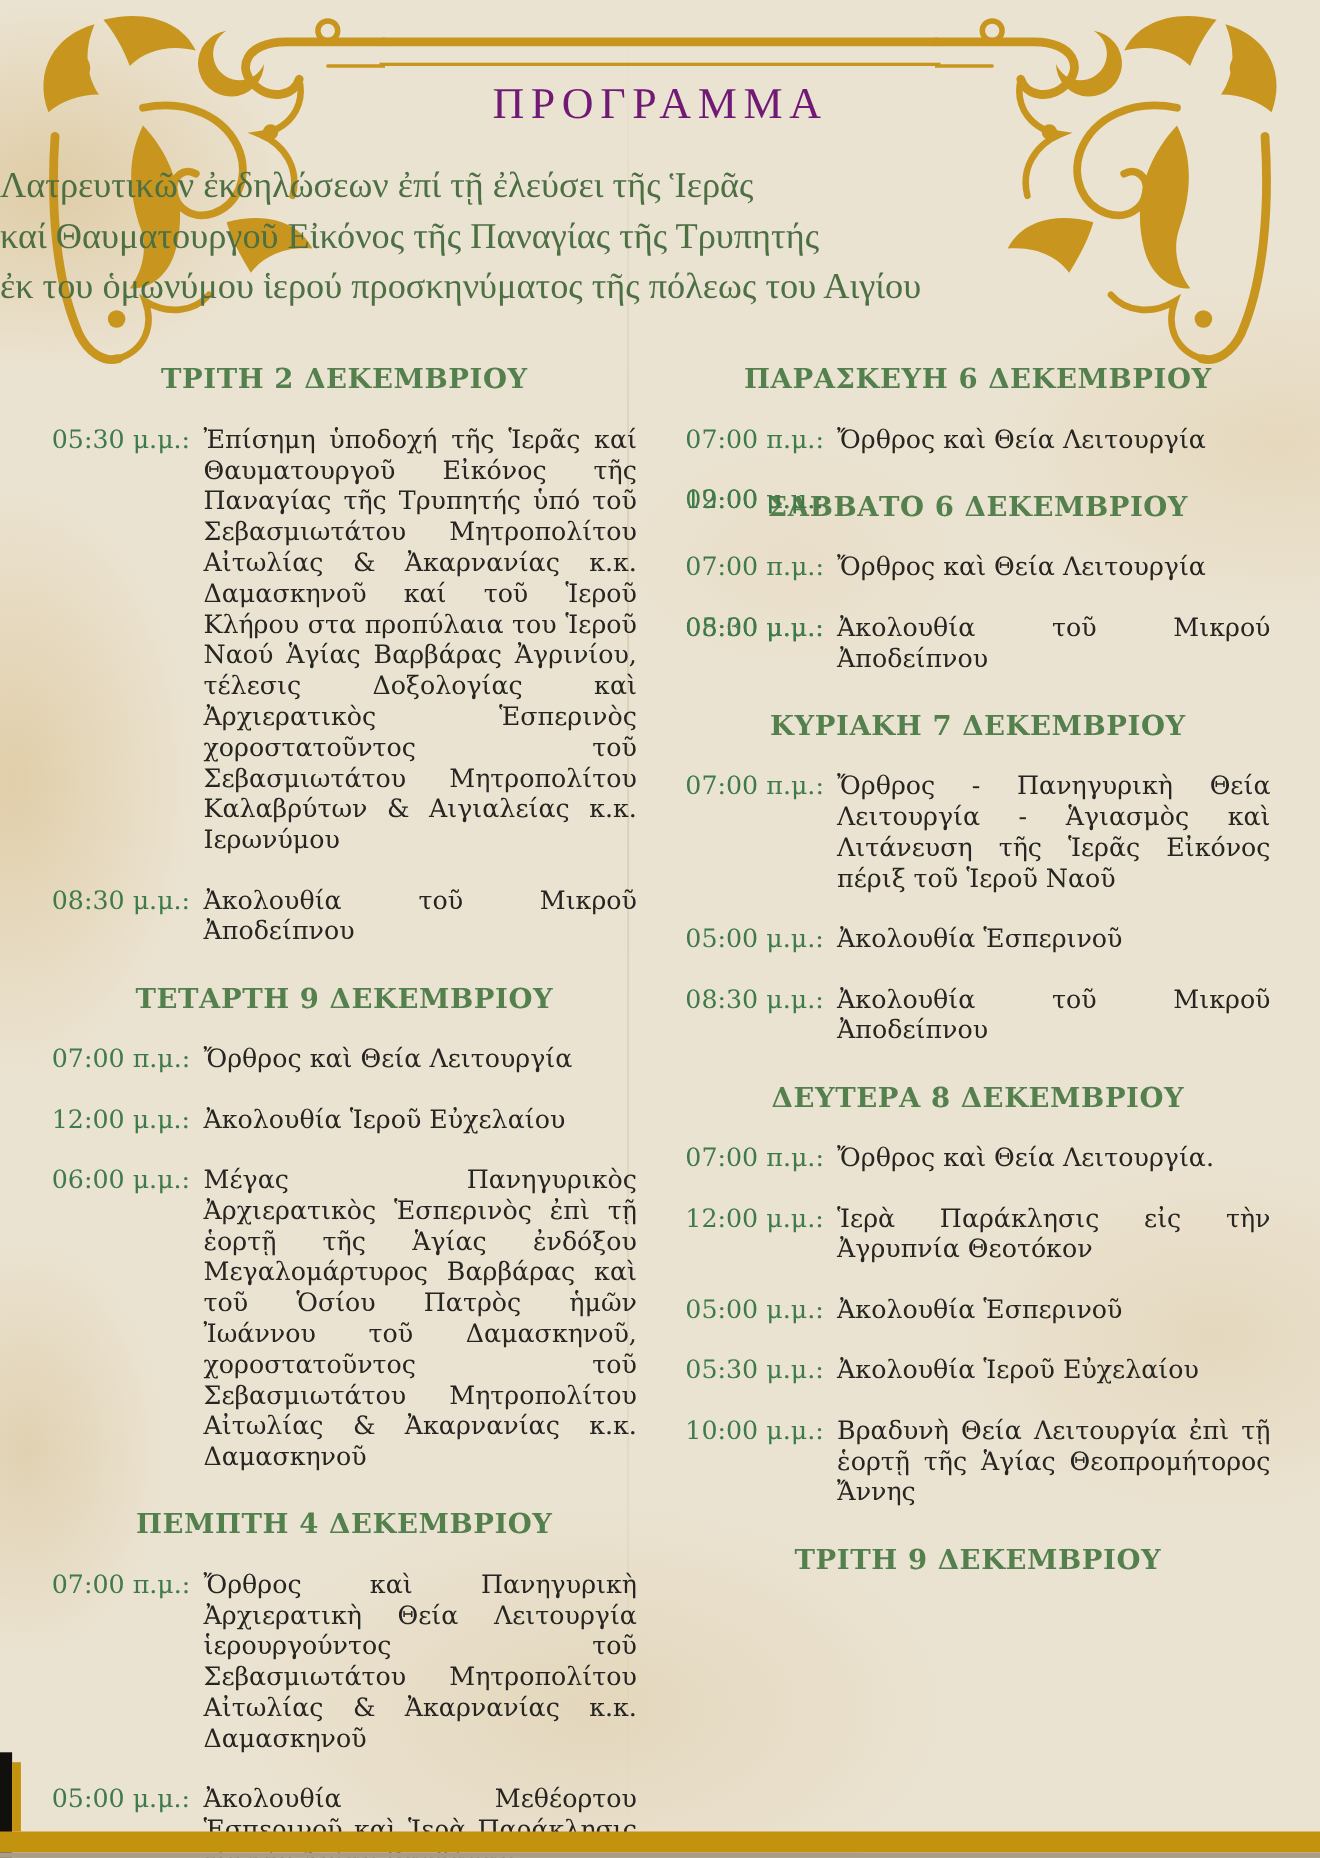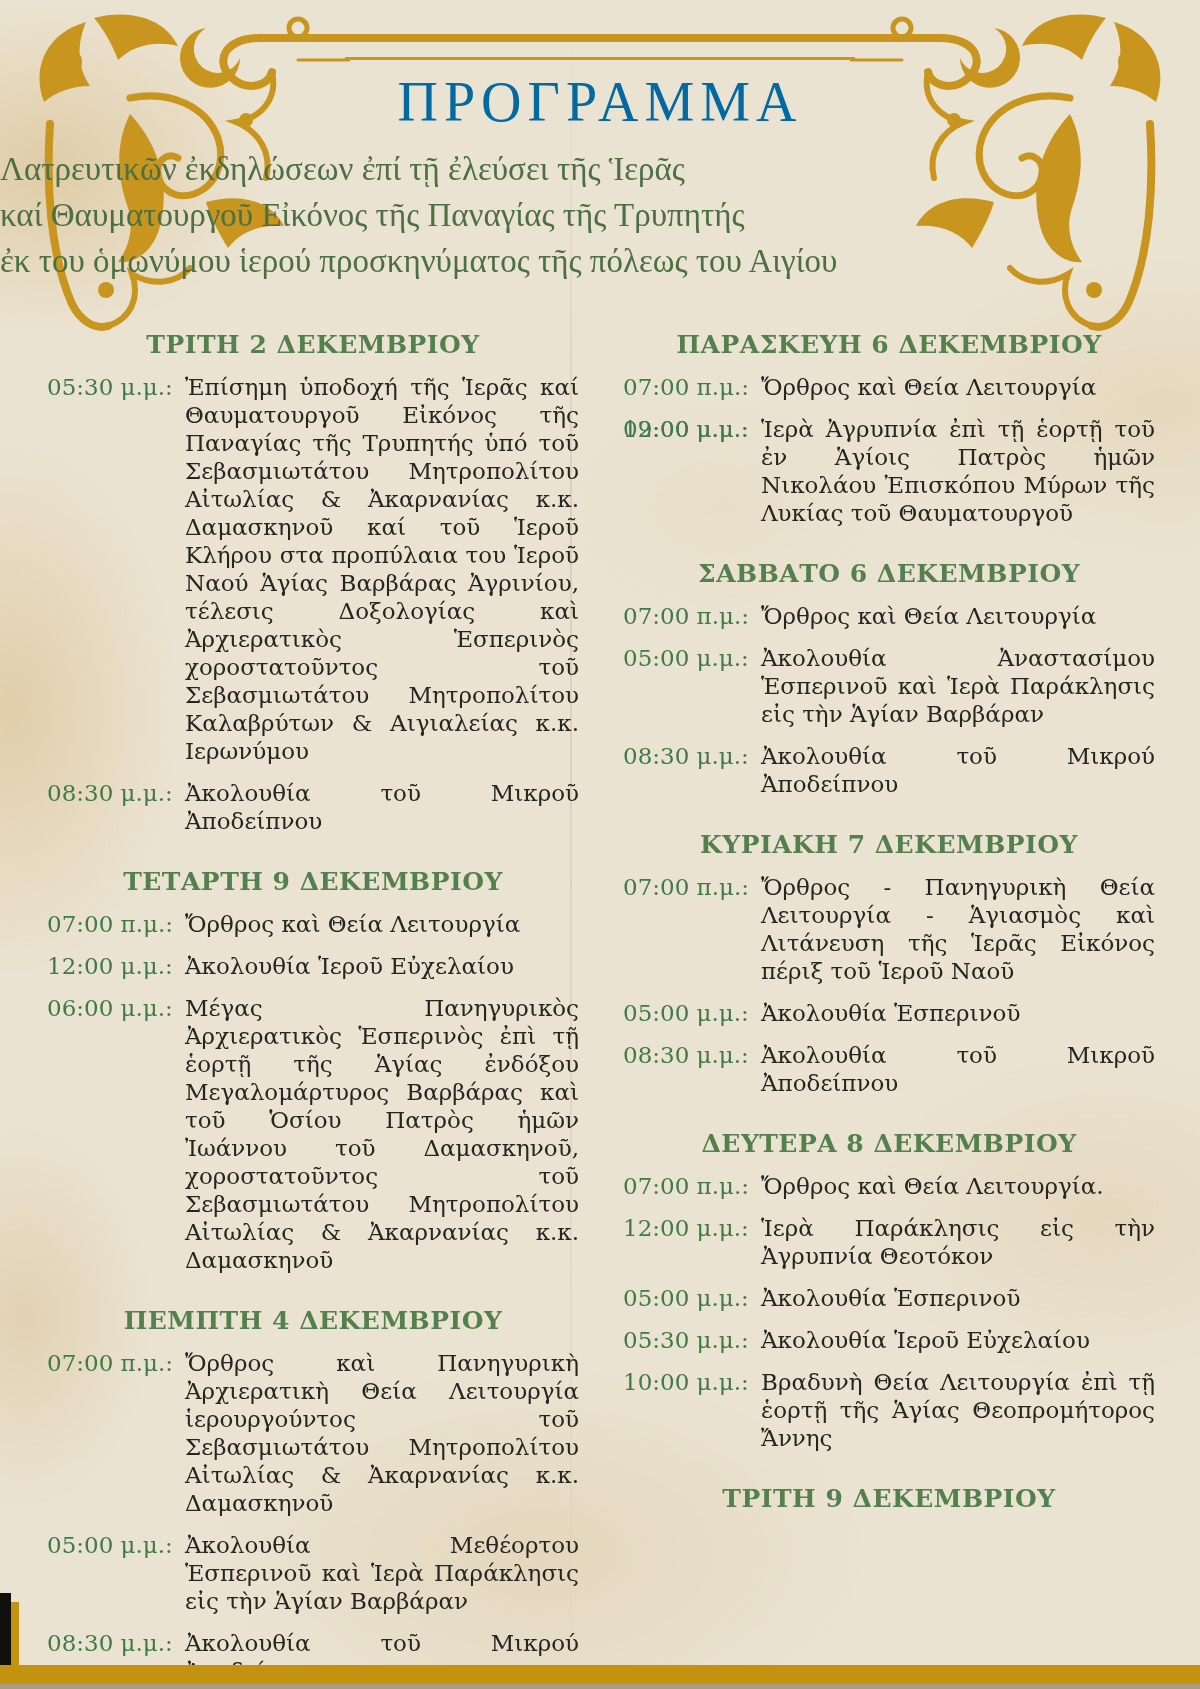--- a/index.html
+++ b/index.html
@@ -24,30 +24,30 @@
   .corner.right{right:10px;transform:scaleX(-1);}
   .rule{position:absolute;background:#c8961e;}
   .rule-thick{top:34px;left:345px;right:345px;height:8px;border-radius:4px;}
   .rule-thin{top:57px;left:345px;right:345px;height:3px;}
   .bottom-bar{position:absolute;left:0;right:0;top:1665px;height:19px;background:#c3920e;}
   .bottom-strip{position:absolute;left:0;right:0;top:1684px;height:5px;background:#a99e85;}
   .edge-dark{position:absolute;left:0;top:1593px;width:11px;height:96px;background:#12100c;}
   .edge-gold{position:absolute;left:11px;top:1602px;width:8px;height:63px;background:#c3920e;}
   
   .title{position:absolute;top:70px;left:0;width:100%;text-align:center;
-    font-family:"Liberation Serif",serif;font-size:56px;letter-spacing:6px;color:#0369a1;}
+    font-family:"Liberation Serif",serif;font-size:40px;letter-spacing:6px;color:#701a75;}
   .subtitle{position:absolute;top:146px;left:0;width:100%;text-align:left;
     font-family:"Liberation Serif",serif;font-size:33px;line-height:46px;color:#4c7043;}
   
   .content{position:absolute;left:47px;top:298px;width:1108px;display:flex;gap:44px;}
   .col{width:532px;}
   .day{ text-align:center;color:#53804d;font-weight:bold;font-size:25px;
     letter-spacing:.5px;margin:32px 0 6px;}
   .col .day:first-child{}
-  .event{position:relative;padding-left:138px;margin-top:14px;
+  .event{position:relative;padding-left:138px;margin-top:27px;
     text-align:justify;font-size:23px;line-height:28px;color:#262521;}
   .event .time{position:absolute;left:0;top:0;color:#3f7b49;white-space:nowrap;}
 </style>
 </head>
 <body>
 
 <div class="crease"></div>
 
 <svg class="corner left" viewBox="0 0 340 350" aria-hidden="true">
   <g fill="none" stroke="#c8961e" stroke-linecap="round">
@@ -108,24 +108,24 @@
       <div class="event"><span class="time">06:00 μ.μ.:</span><span>Μέγας Πανηγυρικὸς Ἀρχιερατικὸς Ἑσπερινὸς ἐπὶ τῇ ἑορτῇ τῆς Ἁγίας ἐνδόξου Μεγαλομάρτυρος Βαρβάρας καὶ τοῦ Ὁσίου Πατρὸς ἡμῶν Ἰωάννου τοῦ Δαμασκηνοῦ, χοροστατοῦντος τοῦ Σεβασμιωτάτου Μητροπολίτου Αἰτωλίας &amp; Ἀκαρνανίας κ.κ. Δαμασκηνοῦ</span></div>
       <div class="day">ΠΕΜΠΤΗ 4 ΔΕΚΕΜΒΡΙΟΥ</div>
       <div class="event"><span class="time">07:00 π.μ.:</span><span>Ὄρθρος καὶ Πανηγυρικὴ Ἀρχιερατικὴ Θεία Λειτουργία ἱερουργούντος τοῦ Σεβασμιωτάτου Μητροπολίτου Αἰτωλίας &amp; Ἀκαρνανίας κ.κ. Δαμασκηνοῦ</span></div>
       <div class="event"><span class="time">05:00 μ.μ.:</span><span>Ἀκολουθία Μεθέορτου Ἑσπερινοῦ καὶ Ἱερὰ Παράκλησις εἰς τὴν Ἁγίαν Βαρβάραν</span></div>
       <div class="event"><span class="time">08:30 μ.μ.:</span><span>Ἀκολουθία τοῦ Μικρού Ἀποδείπνου</span></div>
     </div>
   <div class="col" id="col-right">
       <div class="day">ΠΑΡΑΣΚΕΥΗ 6 ΔΕΚΕΜΒΡΙΟΥ</div>
       <div class="event"><span class="time">07:00 π.μ.:</span><span>Ὄρθρος καὶ Θεία Λειτουργία</span></div>
       <div class="event"><span class="time">12:00 μ.μ.:</span></div>
-      <div class="event"><span class="time">09:00 μ.μ.:</span><span>Ἱερὰ Ἀγρυπνία ἐπὶ τῇ ἑορτῇ τοῦ ἐν Ἁγίοις Πατρὸς ἡμῶν Νικολάου Ἐπισκόπου Μύρων τῆς Λυκίας τοῦ Θαυματουργοῦ</span></div>
+      <div class="event"><span class="time">09:00 μ.μ.:</span></div>
       <div class="day">ΣΑΒΒΑΤΟ 6 ΔΕΚΕΜΒΡΙΟΥ</div>
       <div class="event"><span class="time">07:00 π.μ.:</span><span>Ὄρθρος καὶ Θεία Λειτουργία</span></div>
-      <div class="event"><span class="time">05:00 μ.μ.:</span><span>Ἀκολουθία Ἀναστασίμου Ἑσπερινοῦ καὶ Ἱερὰ Παράκλησις εἰς τὴν Ἁγίαν Βαρβάραν</span></div>
+      <div class="event"><span class="time">05:00 μ.μ.:</span></div>
       <div class="event"><span class="time">08:30 μ.μ.:</span><span>Ἀκολουθία τοῦ Μικρού Ἀποδείπνου</span></div>
       <div class="day">ΚΥΡΙΑΚΗ 7 ΔΕΚΕΜΒΡΙΟΥ</div>
       <div class="event"><span class="time">07:00 π.μ.:</span><span>Ὄρθρος - Πανηγυρικὴ Θεία Λειτουργία - Ἁγιασμὸς καὶ Λιτάνευση τῆς Ἱερᾶς Εἰκόνος πέριξ τοῦ Ἱεροῦ Ναοῦ</span></div>
       <div class="event"><span class="time">05:00 μ.μ.:</span><span>Ἀκολουθία Ἑσπερινοῦ</span></div>
       <div class="event"><span class="time">08:30 μ.μ.:</span><span>Ἀκολουθία τοῦ Μικροῦ Ἀποδείπνου</span></div>
       <div class="day">ΔΕΥΤΕΡΑ 8 ΔΕΚΕΜΒΡΙΟΥ</div>
       <div class="event"><span class="time">07:00 π.μ.:</span><span>Ὄρθρος καὶ Θεία Λειτουργία.</span></div>
       <div class="event"><span class="time">12:00 μ.μ.:</span><span>Ἱερὰ Παράκλησις εἰς τὴν Ἀγρυπνία Θεοτόκον</span></div>
       <div class="event"><span class="time">05:00 μ.μ.:</span><span>Ἀκολουθία Ἑσπερινοῦ</span></div>
       <div class="event"><span class="time">05:30 μ.μ.:</span><span>Ἀκολουθία Ἱεροῦ Εὐχελαίου</span></div>

